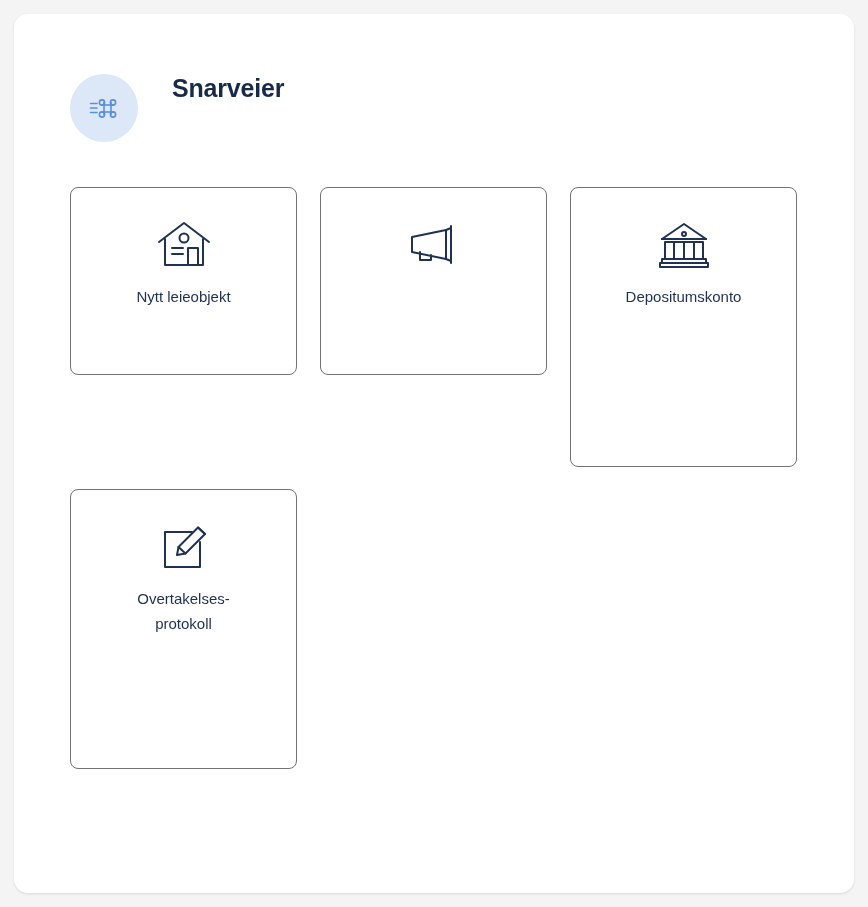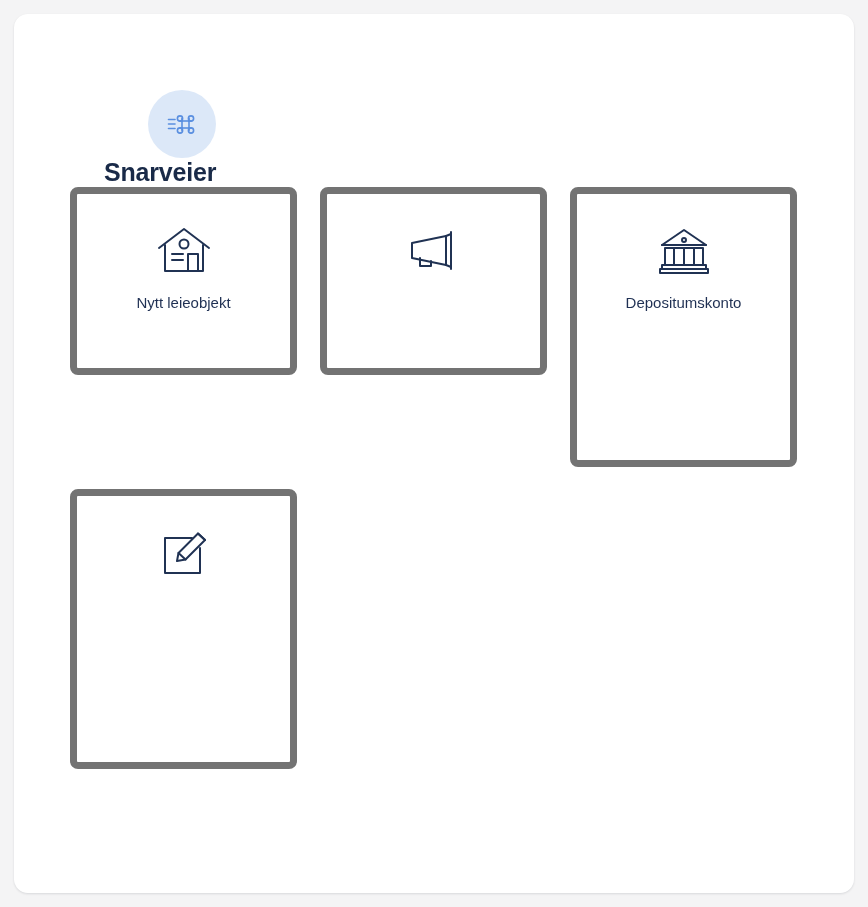--- a/index.html
+++ b/index.html
@@ -24,24 +24,23 @@
     background: #ffffff;
     border-radius: 14px;
     box-shadow: 0 1px 3px rgba(16, 24, 40, 0.07), 0 1px 2px rgba(16, 24, 40, 0.05);
     box-sizing: border-box;
   }
 
   
   #panel-header {
     position: absolute;
     left: 56px;
-    top: 76px;
+    top: 60px;
     display: flex;
-    align-items: flex-end;
-    flex-direction: column;
+    align-items: flex-start;
   }
   #header-badge {
     width: 68px;
     height: 68px;
     border-radius: 50%;
     background: #dce8f8;
     display: flex;
     align-items: center;
     justify-content: center;
     flex: none;
@@ -63,21 +62,21 @@
     width: 728px;
     display: grid;
     grid-template-columns: repeat(3, 227px);
     column-gap: 23px;
     row-gap: 22px;
   }
 
   .shortcut-card {
     position: relative;
     height: 188px;
-    border: 7px solid #737373;
+    border: 1px solid #737373;
     border-radius: 8px;
     background: #ffffff;
     box-sizing: border-box;
     cursor: pointer;
     display: block;
   }
   .shortcut-card.tall {
     height: 280px;
   }
   .card-icon {
@@ -193,17 +192,19 @@
 
     <div class="shortcut-card tall">
       <div class="card-icon">
         <svg width="52" height="50" viewBox="0 0 52 50" fill="none" stroke="#203253" stroke-width="2" stroke-linecap="round" stroke-linejoin="round">
           <polyline points="34,10 7,10 7,45 42,45 42,20"></polyline>
           <path d="M19,33 L20.5,25 L40,5.5 L47,12 L27.5,31.5 Z"></path>
           <line x1="40" y1="5.5" x2="47" y2="12"></line>
           <line x1="20.5" y1="25" x2="27.5" y2="31.5"></line>
         </svg>
       </div>
+      <div class="card-label">Overtakelses-
+protokoll</div>
     </div>
 
 
   </div>
 </div>
 
 </body></html>

